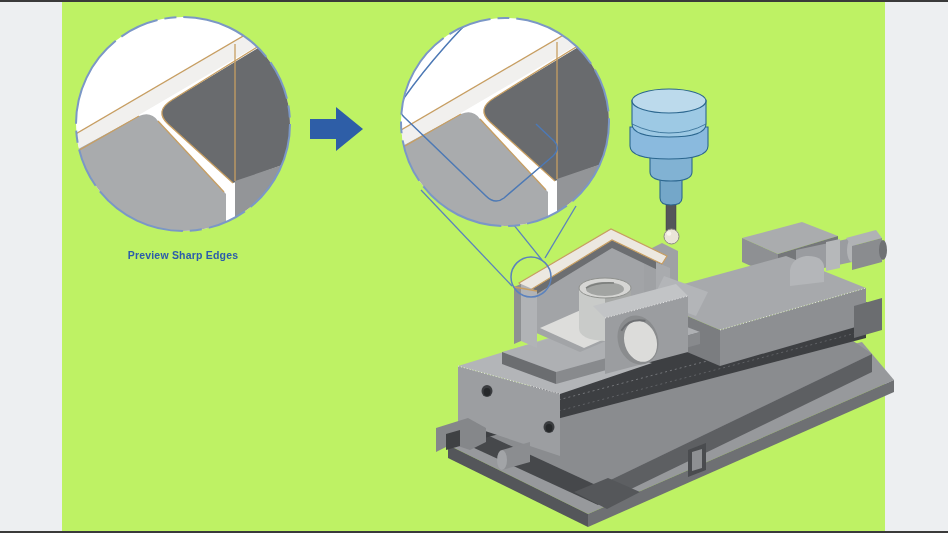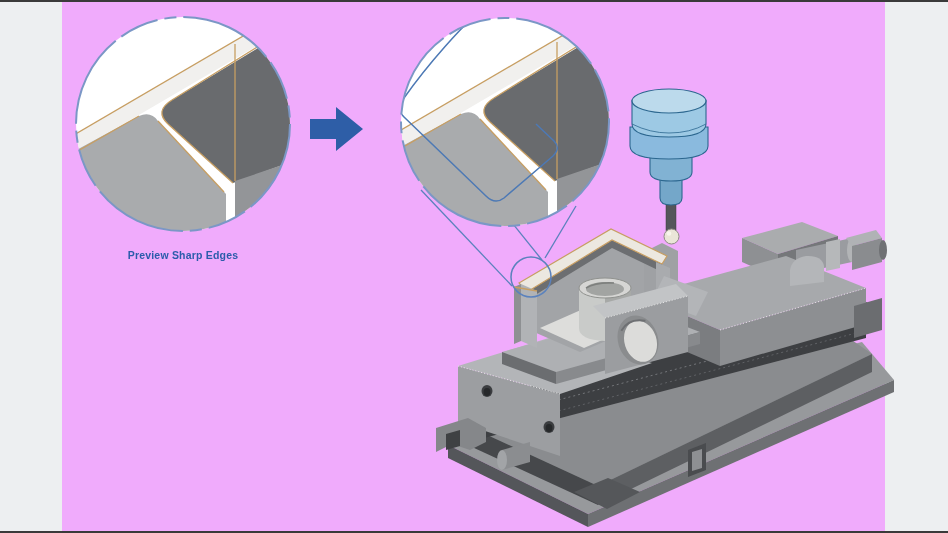--- a/index.html
+++ b/index.html
@@ -3,21 +3,21 @@
 <meta charset="utf-8">
 <style>
   :root{
     --accent-blue:#2e5ea7; --callout-blue:#7b97c6; --leader-blue:#5b82bd;
     --edge-tan:#c79e62; --probe-blue:#9dc9e4; --probe-outline:#2c678f;
     --face-dark:#696b6e; --face-light:#a9abad; --face-top:#f1f0ee;
     --side-band:#edeff1; --frame-bar:#3a3a3a; --caption-blue:#2b5cab;
   }
   html,body{margin:0;padding:0;background:#dfe1e3;}
   .stage{
-    position:relative;width:948px;height:533px;background:#f0abfc;
+    position:relative;width:948px;height:533px;background:#bef264;
     overflow:hidden;font-family:"Liberation Sans",sans-serif;
   }
   .side-band{position:absolute;top:0;bottom:0;width:62px;background:var(--side-band);}
   .side-band.left{left:0;}
   .side-band.right{left:885px;width:63px;}
   .frame-bar{position:absolute;left:0;right:0;height:2px;background:var(--frame-bar);}
   .frame-bar.top{top:0;}
   .frame-bar.bottom{bottom:0;}
   svg.canvas{position:absolute;left:0;top:0;}
   .caption{

